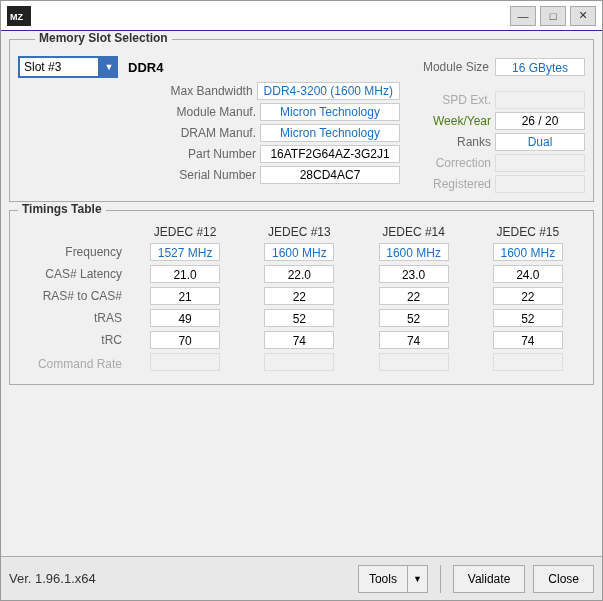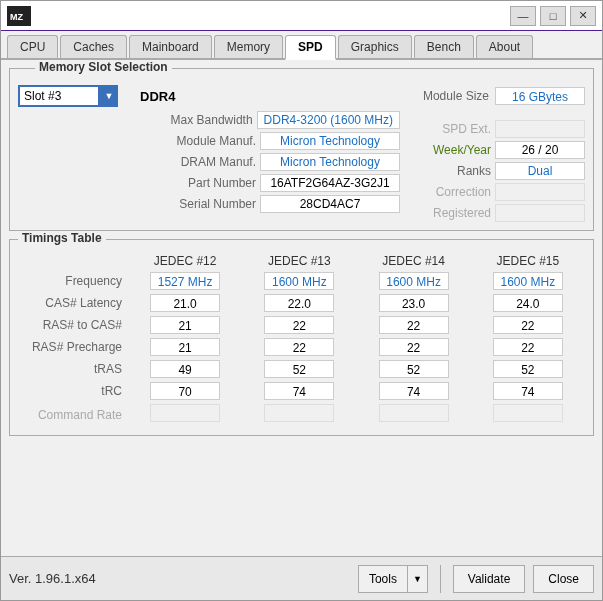--- a/index.html
+++ b/index.html
@@ -111,21 +111,21 @@
       padding: 0 4px;
       font-size: 12px;
       font-weight: bold;
       color: #333;
     }
 
     
     .slot-row {
       display: flex;
       align-items: center;
-      gap: 14px;
+      gap: 2px;
       margin-top: 4px;
       margin-bottom: 4px;
     }
     .slot-select {
       display: flex;
       align-items: center;
       gap: 0;
     }
     .slot-select select {
       background: #fff;
@@ -312,30 +312,20 @@
         </svg>
       </div>
     </div>
     <div class="title-bar-controls">
       <div class="title-btn">—</div>
       <div class="title-btn">□</div>
       <div class="title-btn close">✕</div>
     </div>
   </div>
 
-  <div class="tab-bar">
-    <div class="tab">CPU</div>
-    <div class="tab">Caches</div>
-    <div class="tab">Mainboard</div>
-    <div class="tab">Memory</div>
-    <div class="tab active">SPD</div>
-    <div class="tab">Graphics</div>
-    <div class="tab">Bench</div>
-    <div class="tab">About</div>
-  </div>
 
   <div class="content">
 
     <div class="group-box">
       <div class="group-box-title">Memory Slot Selection</div>
 
       <div class="slot-row" style="margin-top:10px;">
         <div class="slot-select">
           <select style="width:82px;height:22px;border:2px solid #3a6fba;font-size:12px;padding-left:4px;">
             <option>Slot #3</option>
@@ -427,27 +417,20 @@
               <td><span class="cell-value">24.0</span></td>
             </tr>
             <tr>
               <td class="row-label">RAS# to CAS#</td>
               <td><span class="cell-value">21</span></td>
               <td><span class="cell-value">22</span></td>
               <td><span class="cell-value">22</span></td>
               <td><span class="cell-value">22</span></td>
             </tr>
             <tr>
-              <td class="row-label">RAS# Precharge</td>
-              <td><span class="cell-value">21</span></td>
-              <td><span class="cell-value">22</span></td>
-              <td><span class="cell-value">22</span></td>
-              <td><span class="cell-value">22</span></td>
-            </tr>
-            <tr>
               <td class="row-label">tRAS</td>
               <td><span class="cell-value">49</span></td>
               <td><span class="cell-value">52</span></td>
               <td><span class="cell-value">52</span></td>
               <td><span class="cell-value">52</span></td>
             </tr>
             <tr>
               <td class="row-label">tRC</td>
               <td><span class="cell-value">70</span></td>
               <td><span class="cell-value">74</span></td>

